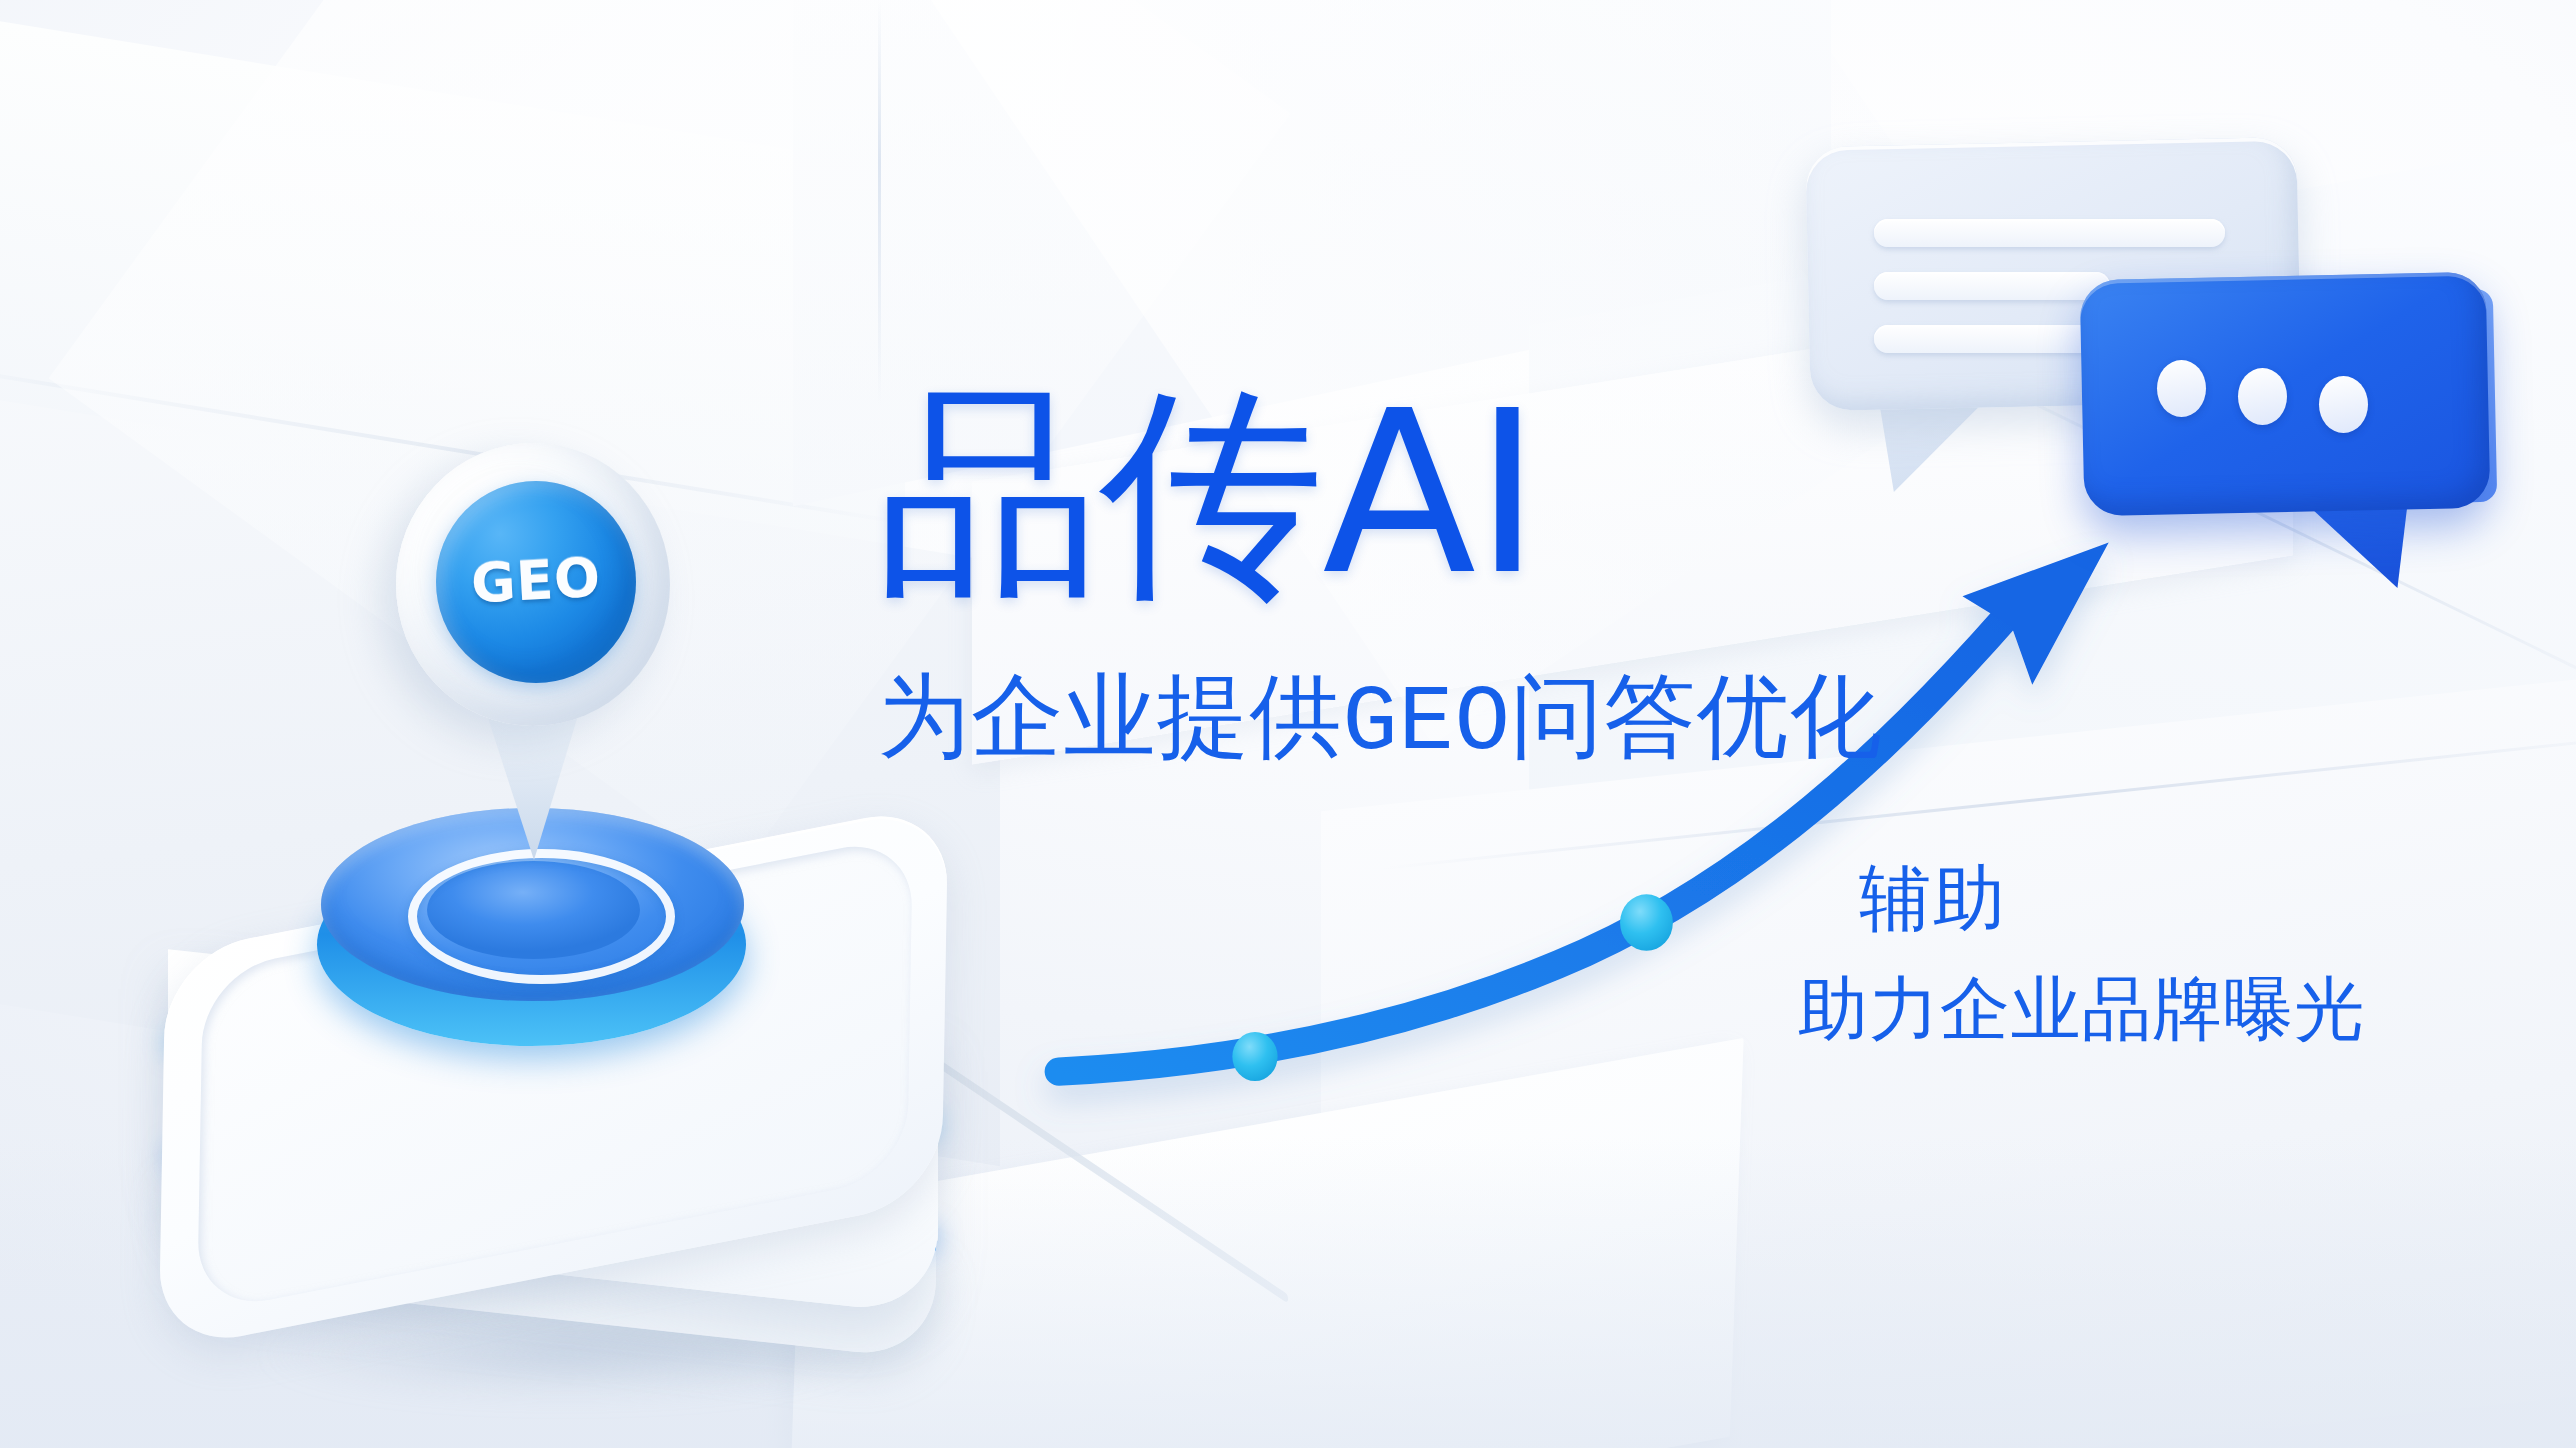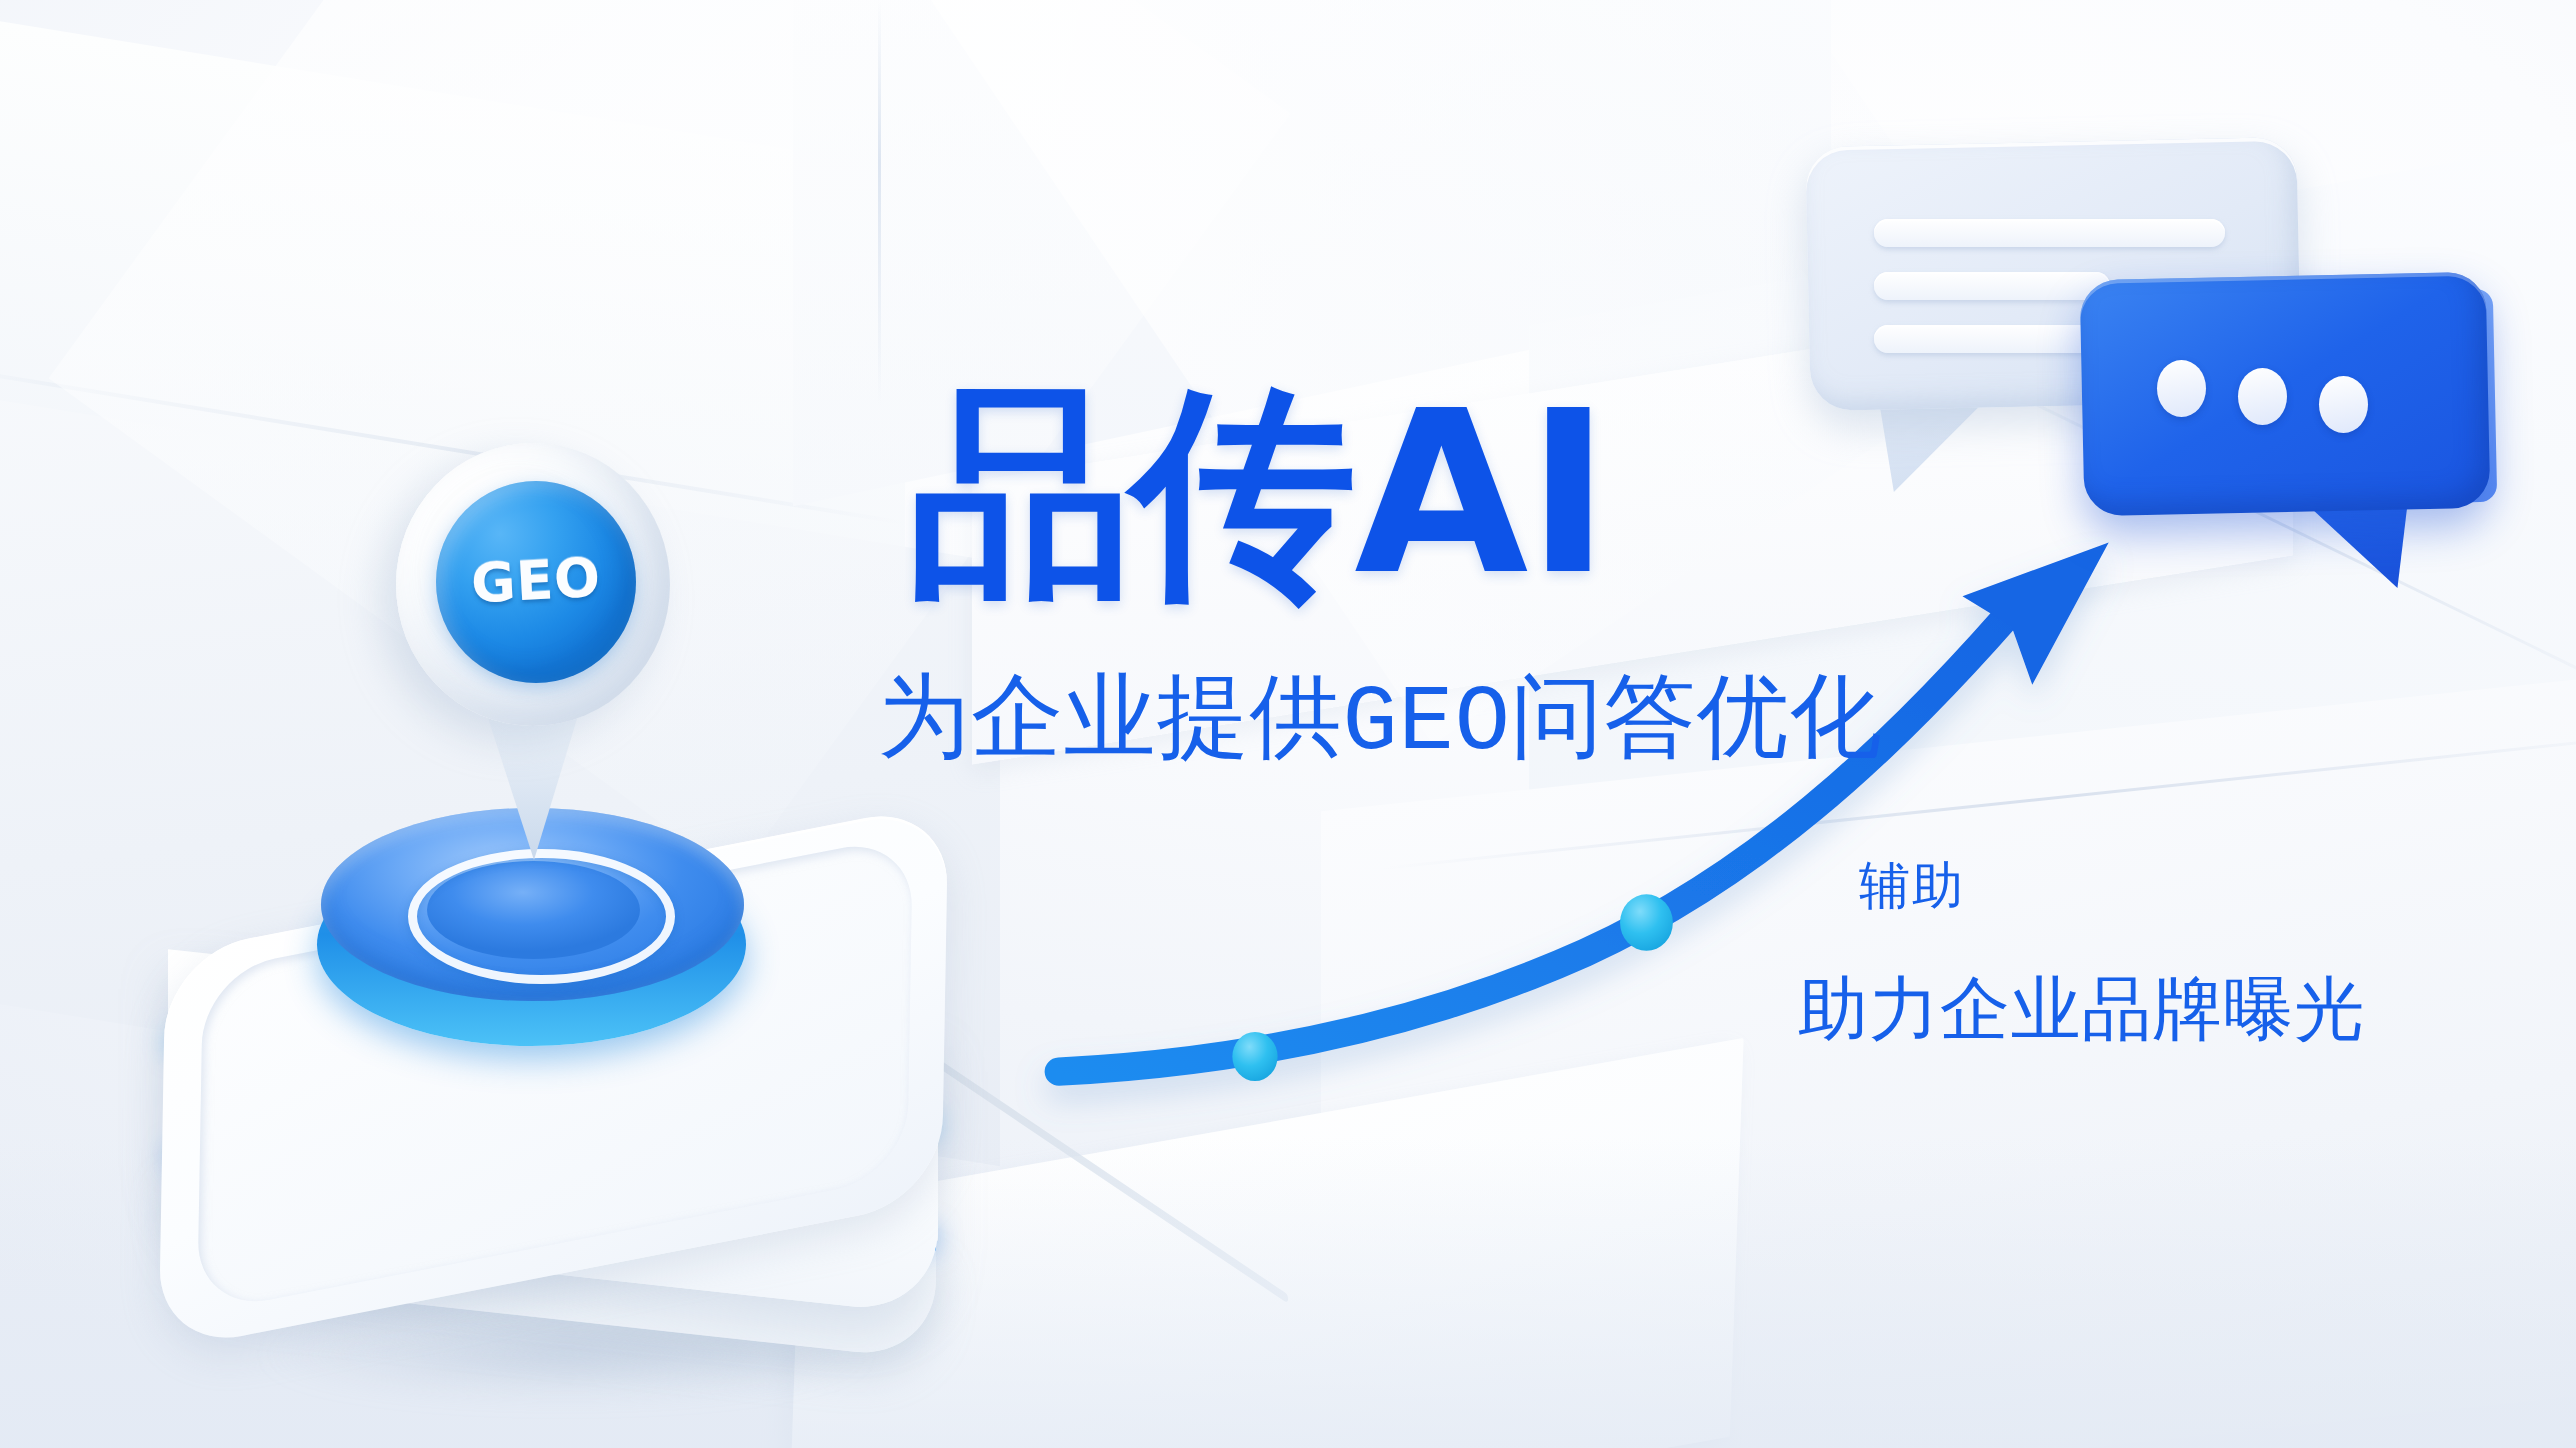--- a/index.html
+++ b/index.html
@@ -282,40 +282,39 @@
     box-shadow:0 2.8px 7.5px rgba(16,52,150,.30);
   }
   .dot1{left:2157px;top:360px;}
   .dot2{left:2238px;top:368px;}
   .dot3{left:2319px;top:376px;}
 
   
   .title{
     position:absolute;left:876px;top:381px;
     font-size:225px;line-height:1;
-    font-weight:700;
+    font-weight:400;
     color:#0d53e8;
     letter-spacing:-1.9px;
     font-family:"DejaVu Sans","Liberation Sans",sans-serif;
     text-shadow:0 3.8px 11.3px rgba(30,90,200,.18);
     white-space:nowrap;
-    margin-left:32px;
   }
   .subtitle{
     position:absolute;left:878px;top:672px;
     font-size:92px;line-height:1.12;
     font-weight:500;
     color:#1660ea;
     letter-spacing:0.9px;
     font-family:Liberation Mono, monospace;
     white-space:nowrap;
   }
   .side-line1{
     position:absolute;left:1859px;top:857px;
-    font-size:51px;line-height:1.14;
+    font-size:72px;line-height:1.14;
     font-weight:500;color:#1660ea;
     letter-spacing:1.9px;
     font-family:"DejaVu Sans","Liberation Sans",sans-serif;
     white-space:nowrap;
   }
   .side-line2{
     position:absolute;left:1798px;top:970px;
     font-size:70px;line-height:1.14;
     font-weight:500;color:#1660ea;
     letter-spacing:0.9px;

